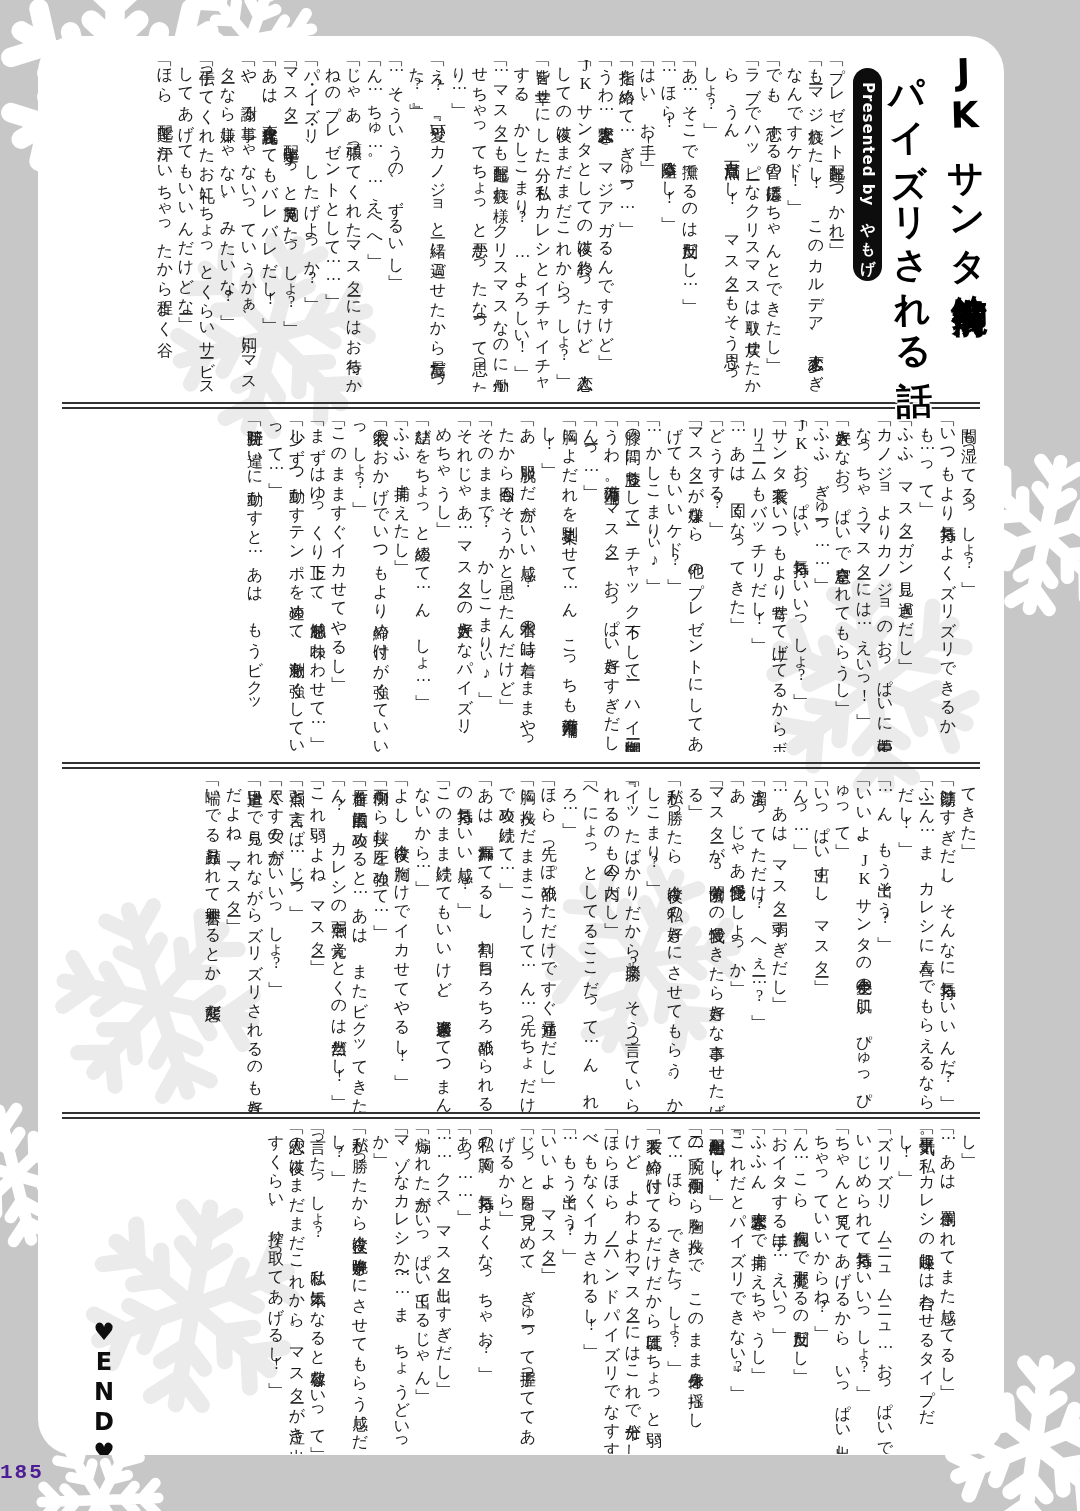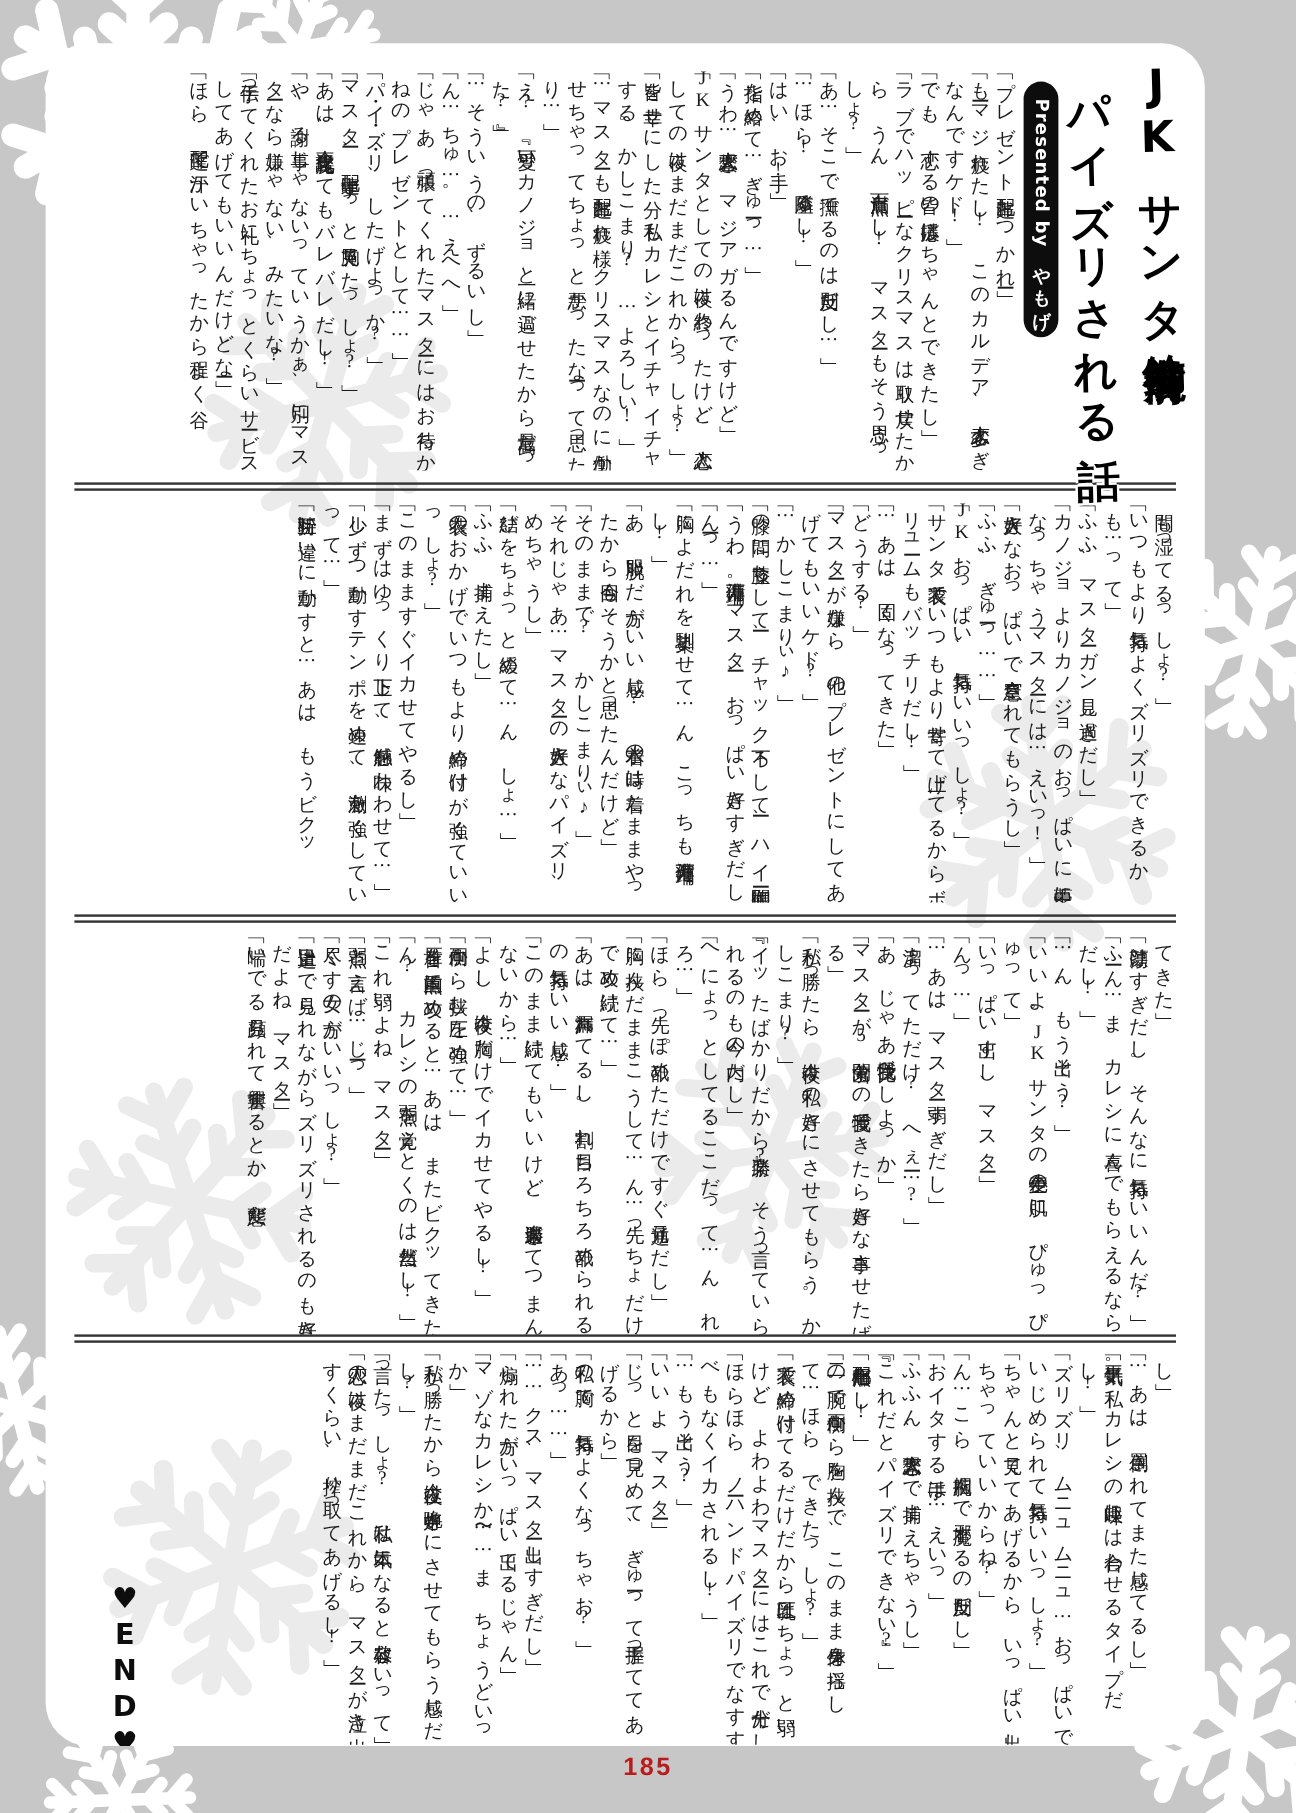--- a/index.html
+++ b/index.html
@@ -58,23 +58,23 @@
   }
   
   .end-mark{
     position:absolute;left:52px;top:1282px;height:140px;
     writing-mode:vertical-rl;text-orientation:upright;
     font-family:"DejaVu Sans","Liberation Sans",sans-serif;
     font-weight:900;font-size:24px;letter-spacing:2px;color:#0d0d0d;z-index:4;
   }
   
   .page-number{
-    position:absolute;left:0;right:0;top:1461px;text-align:center;
-    font-family:Liberation Sans, sans-serif;
-    font-weight:bold;font-size:21px;color:#b91c1c;z-index:2;letter-spacing:2px;
+    position:absolute;left:0;right:0;top:1461px;
+    font-family:Liberation Mono, monospace;
+    font-weight:bold;font-size:21px;color:#4c1d95;z-index:2;letter-spacing:2px;
   }
 </style>
 </head>
 <body>
 
 <svg width="0" height="0" style="position:absolute" aria-hidden="true">
   <defs>
     <g id="sfshape">
       <g>
           <path d="M60 60 V10 M60 24 L47 12 M60 24 L73 12 M60 40 L49 30 M60 40 L71 30"></path>

